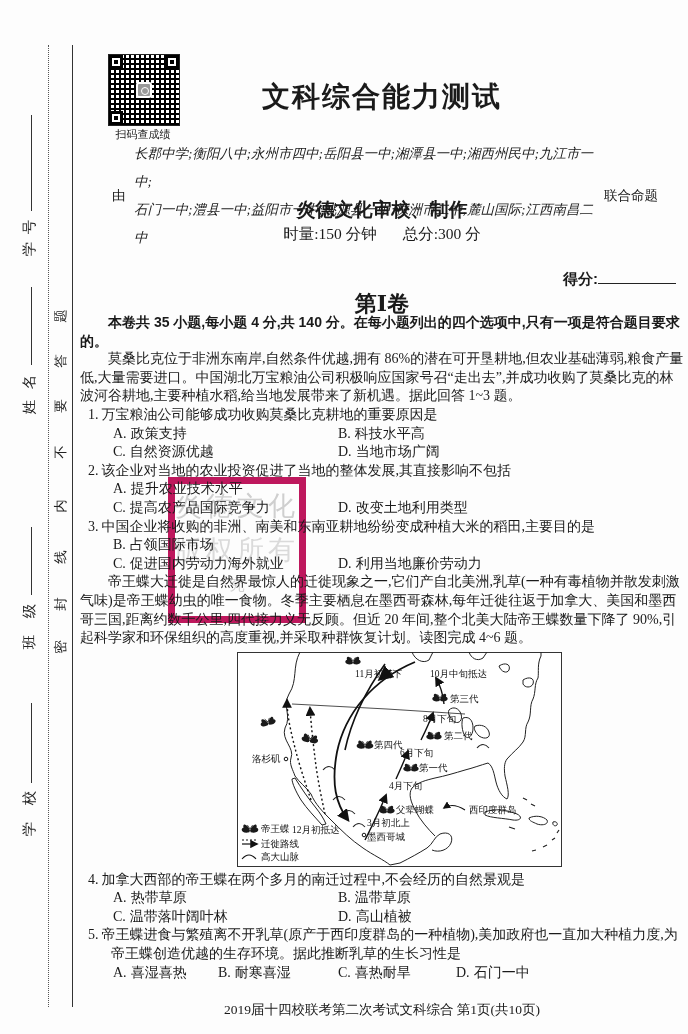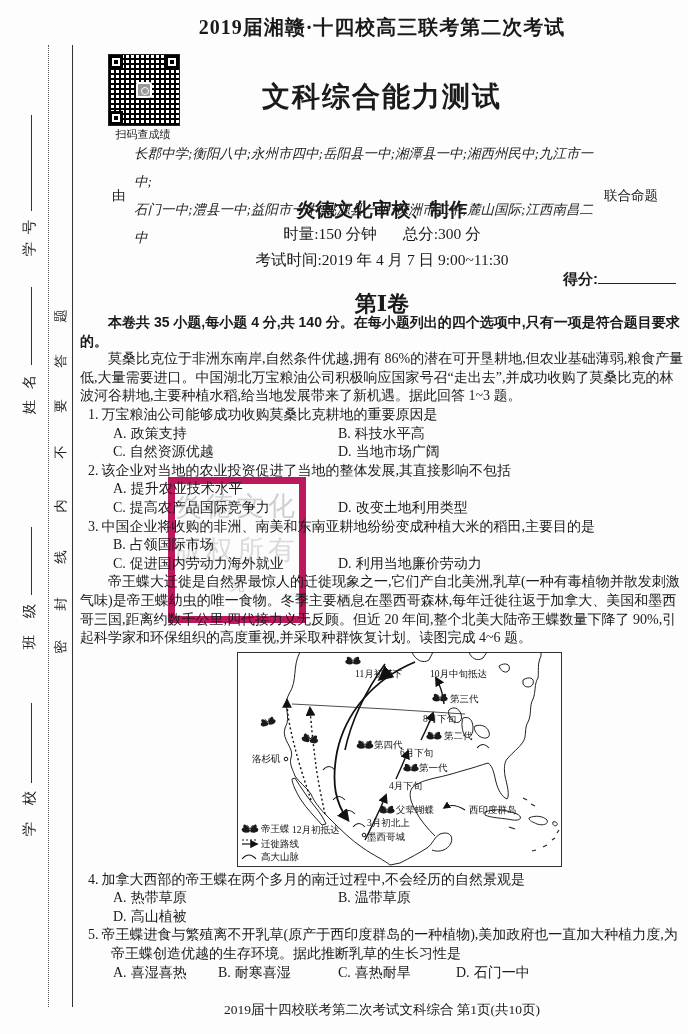--- a/index.html
+++ b/index.html
@@ -93,21 +93,20 @@
 
   <span class="v-char seal-char" style="top:307px;">题</span>
   <span class="v-char seal-char" style="top:352px;">答</span>
   <span class="v-char seal-char" style="top:397px;">要</span>
   <span class="v-char seal-char" style="top:443px;">不</span>
   <span class="v-char seal-char" style="top:497px;">内</span>
   <span class="v-char seal-char" style="top:548px;">线</span>
   <span class="v-char seal-char" style="top:595px;">封</span>
   <span class="v-char seal-char" style="top:638px;">密</span>
 
-  <div class="top-title">2019届湘赣·十四校高三联考第二次考试</div>
 
   <div class="qr">
     <span class="fp tl"></span>
     <span class="fp tr"></span>
     <span class="fp bl"></span>
     <span class="qr-logo"></span>
   </div>
   <div class="qr-label">扫码查成绩</div>
 
   <div class="subject">文科综合能力测试</div>
@@ -119,21 +118,20 @@
       <span style="display:block">石门一中;澧县一中;益阳市一中;桃源县一中;株洲市二中;麓山国际;江西南昌二中</span>
     </span>
     <span class="joint">联合命题</span>
   </div>
 
   <div class="producer">炎德文化审校、制作</div>
 
   <div class="durline">
     <span>时量:150 分钟</span><span class="gap"></span><span>总分:300 分</span>
   </div>
-  <div class="examtime">考试时间:2019 年 4 月 7 日 9:00~11:30</div>
 
   <div class="score">
     <span>得分:</span><span class="score-line"></span>
   </div>
 
   <div class="section-title">第Ⅰ卷</div>
 
   <div class="watermark">
     <div class="w1">炎德文化</div>
     <div class="w2">版权所有</div>
@@ -272,20 +270,21 @@
       </svg>
     </div>
 
     <div class="q">
       <div class="stem"><span class="qnum">4.</span><span>加拿大西部的帝王蝶在两个多月的南迁过程中,不会经历的自然景观是</span></div>
       <div class="opt2">
         <span class="opt"><span class="ok">A.</span><span>热带草原</span></span>
         <span class="opt"><span class="ok">B.</span><span>温带草原</span></span>
       </div>
       <div class="opt2">
+        <span class="opt"><span class="ok">C.</span><span>温带落叶阔叶林</span></span>
         <span class="opt"><span class="ok">D.</span><span>高山植被</span></span>
       </div>
     </div>
 
     <div class="q">
       <div class="stem"><span class="qnum">5.</span><span>帝王蝶进食与繁殖离不开乳草(原产于西印度群岛的一种植物),美加政府也一直加大种植力度,为帝王蝶创造优越的生存环境。据此推断乳草的生长习性是</span></div>
       <div class="opt4">
         <span class="opt o1"><span class="ok">A.</span><span>喜湿喜热</span></span>
         <span class="opt o2"><span class="ok">B.</span><span>耐寒喜湿</span></span>
         <span class="opt o3"><span class="ok">C.</span><span>喜热耐旱</span></span>

